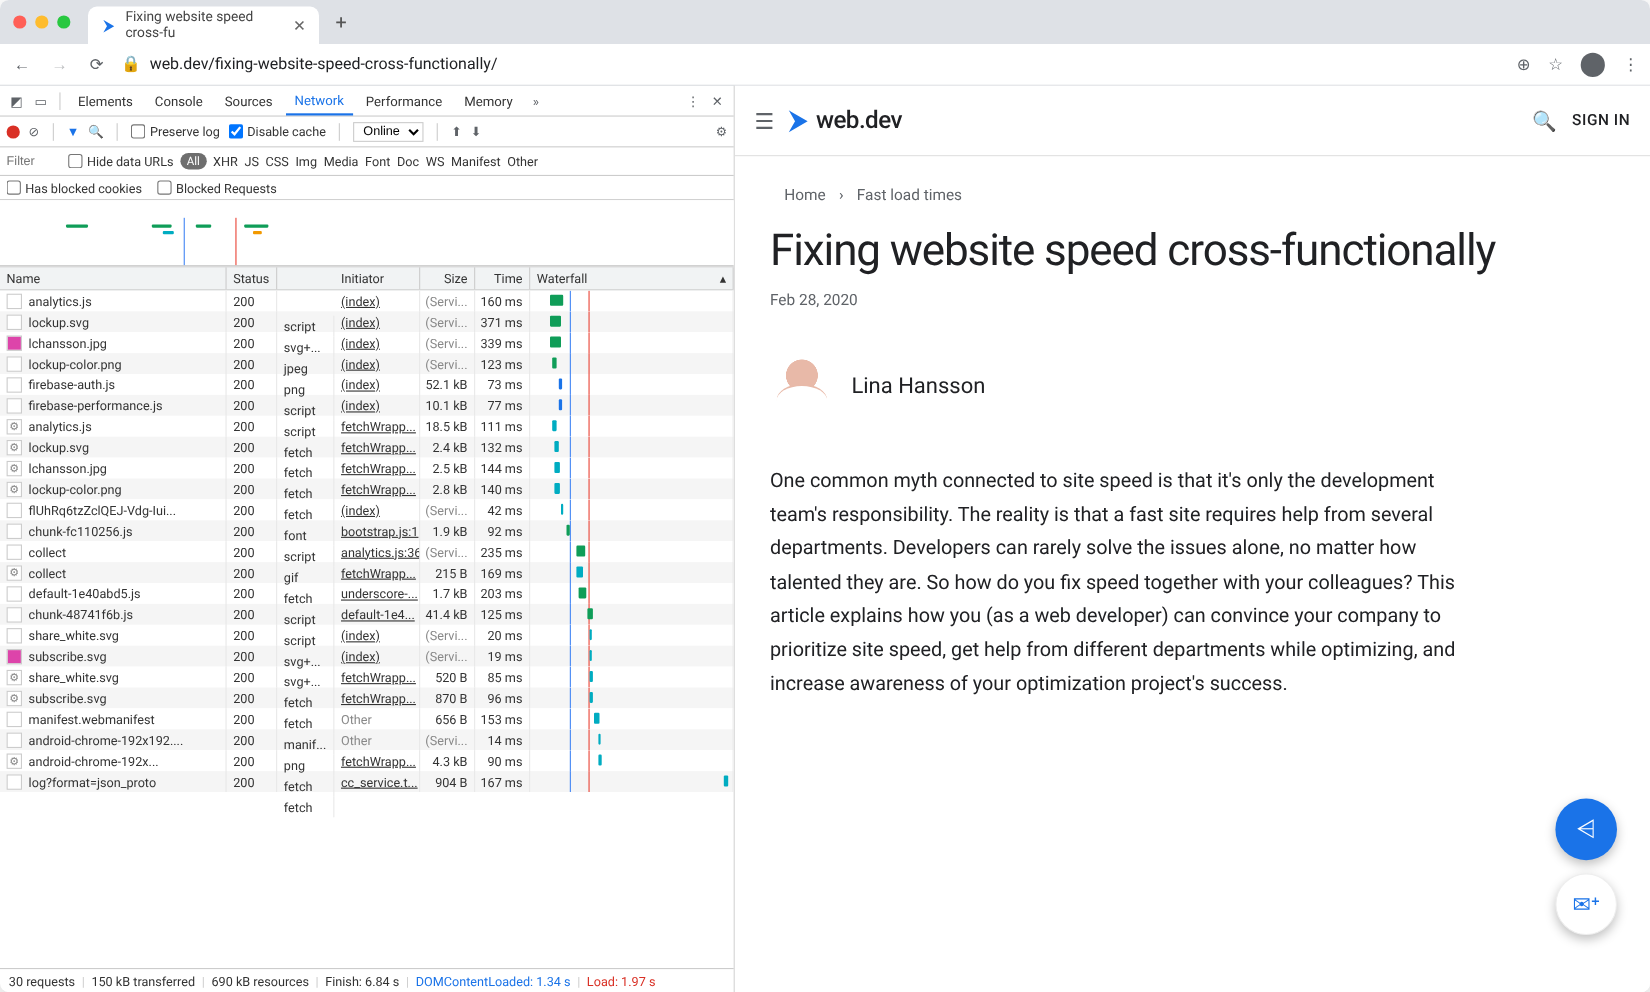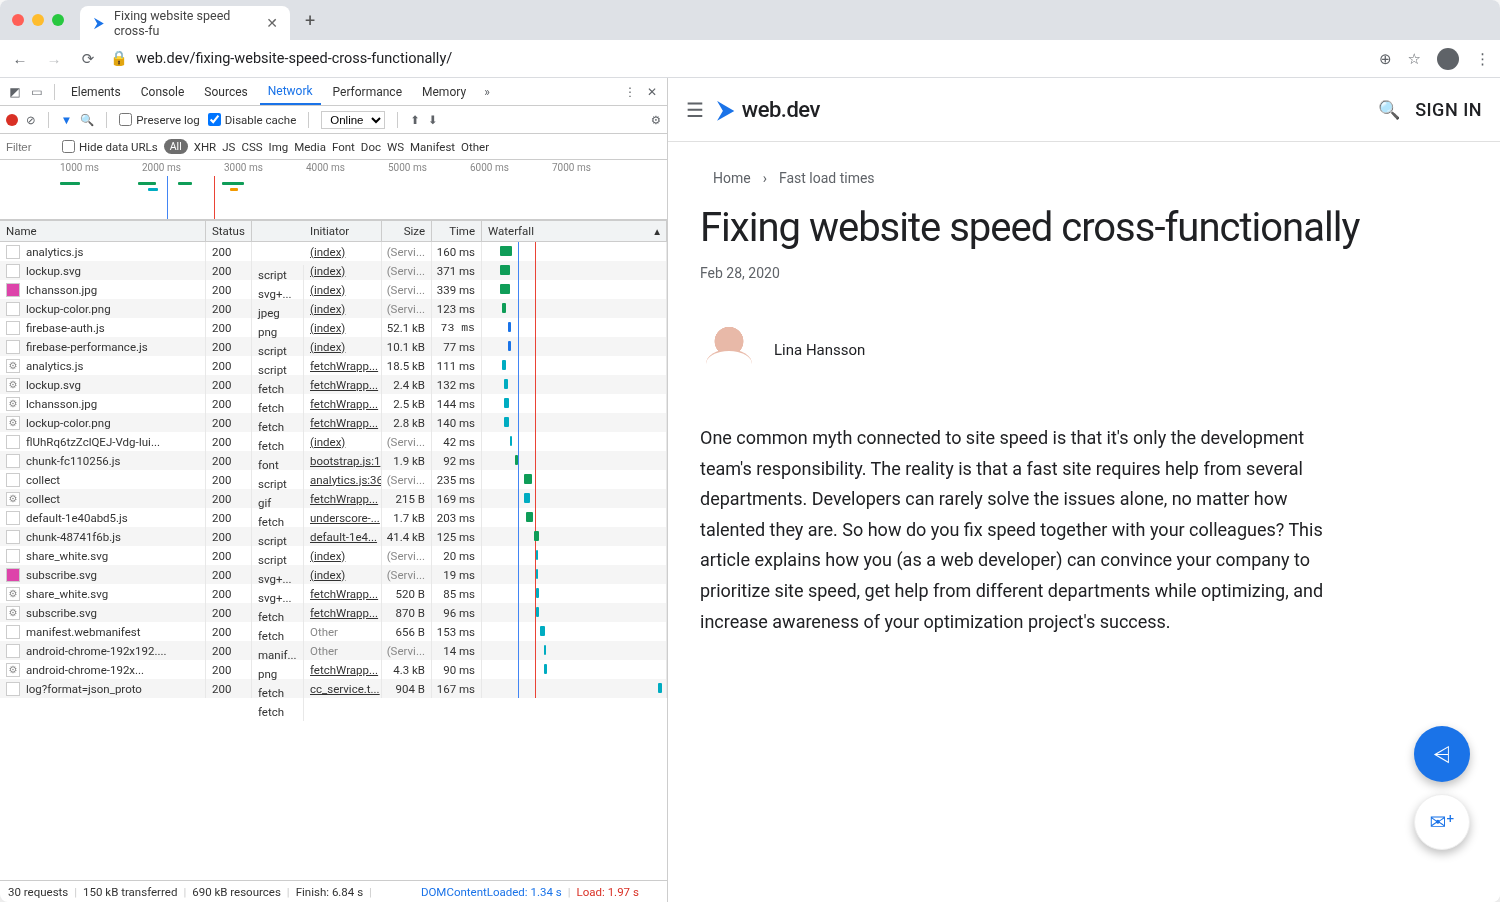--- a/index.html
+++ b/index.html
@@ -64,42 +64,42 @@
   .nt-row > div { padding:0 6px; border-right:1px solid #e8e8e8; white-space:nowrap; overflow:hidden; text-overflow:ellipsis; height:100%; display:flex; align-items:center; }
   .nt-row .c-init { text-decoration:underline; color:#333; }
   .nt-row .c-size.servi, .servi { color:#888; }
   .fic { width:14px; height:14px; border:1px solid #ccc; margin-right:6px; display:inline-flex; align-items:center; justify-content:center; font-size:8px; background:#fff; flex-shrink:0; }
   .fic.gear::before { content:"⚙"; color:#888; font-size:10px; }
   .fic.img { background:linear-gradient(#d4a,#d4a); }
   .c-wf .bar { position:absolute; height:10px; top:4px; border-radius:1px; }
   .wf-vline { position:absolute; top:0; bottom:0; width:1px; }
   .nt-foot { height:22px; border-top:1px solid #ccc; display:flex; align-items:center; font-size:11.5px; color:#333; padding:0 8px; gap:6px; white-space:nowrap; }
   .nt-foot .sep { color:#ccc; }
-  .nt-foot .dcl { color:#1a73e8;margin-left:43px; }
+  .nt-foot .dcl { color:#1a73e8; }
   .nt-foot .load { color:#d93025; }
   
   .page { flex:1; overflow:auto; background:#fff; }
   .pg-header { height:64px; border-bottom:1px solid #e0e0e0; display:flex; align-items:center; padding:0 18px; gap:14px; }
   .burger { font-size:20px; color:#5f6368; cursor:pointer; }
   .logo { display:flex; align-items:center; gap:8px; }
   .logo-ic { color:#1a73e8; font-size:22px; font-weight:900; }
   .logo-txt { font-size:22px; font-weight:500; color:#202124; letter-spacing:-0.5px; }
   .pg-header .sp { flex:1; }
   .search-ic { font-size:18px; color:#5f6368; cursor:pointer; }
-  .signin { font-weight:500; font-size:18px; color:#202124; letter-spacing:.5px; cursor:pointer;text-align:center; }
+  .signin { font-weight:500; font-size:14px; color:#202124; letter-spacing:.5px; cursor:pointer;text-align:center; }
   .content { padding: 28px 32px; color:#202124; }
   .crumbs { font-size:14px; color:#5f6368; display:flex; gap:12px; align-items:center; margin-bottom:18px;margin-left:13px; }
   .crumbs a { color:#5f6368; text-decoration:none; }
   .h1 { font-size:40px; font-weight:400; letter-spacing:-1px; margin-bottom:14px; font-family:"Google Sans",Roboto,sans-serif; }
   .subtitle { font-size:18px; line-height:1.55; color:#202124; margin-bottom:10px; max-width:620px; }
   .date { font-size:14px; color:#5f6368; margin-bottom:40px; }
   .author { display:flex; align-items:center; gap:16px; margin-bottom:44px; }
   .author .ava { width:58px; height:58px; border-radius:50%; background:radial-gradient(circle at 50% 35%, #e8b9a8 0 30%, #fff 31% 100%); border:0; overflow:hidden; display:flex; align-items:flex-end; justify-content:center; }
   .author .ava::after { content:""; width:46px; height:28px; background:#fff; border-top:2px solid #e8b9a8; border-radius:50% 50% 0 0; }
-  .author .name { font-size:15px; color:#202124; }
+  .author .name { font-size:20px; color:#202124; }
   .body { font-size:18px; line-height:1.7; color:#202124; max-width:640px; }
   .fab { position:absolute; right:30px; width:56px; height:56px; border-radius:50%; display:flex; align-items:center; justify-content:center; color:#fff; box-shadow:0 4px 10px rgba(0,0,0,.25); cursor:pointer; }
   .fab.share { background:#1a73e8; bottom:120px; font-size:22px; }
   .fab.mail { background:#fff; color:#1a73e8; bottom:52px; font-size:20px; border:1px solid #eee; }
 </style>
 </head>
 <body>
 
 <div class="window">
   <div class="titlebar">
@@ -188,31 +188,32 @@
         <span class="ftype">JS</span>
         <span class="ftype">CSS</span>
         <span class="ftype">Img</span>
         <span class="ftype">Media</span>
         <span class="ftype">Font</span>
         <span class="ftype">Doc</span>
         <span class="ftype">WS</span>
         <span class="ftype">Manifest</span>
         <span class="ftype">Other</span>
       </div>
+      <div class="dt-checkrow">
+        <label class="chk">
+            <input type="checkbox" style="">
+            <span>Has blocked cookies</span>
+          </label>
+        <label class="chk">
+            <input type="checkbox" style="">
+            <span>Blocked Requests</span>
+          </label>
+      </div>
 
       <div class="timeline">
-        <div class="ticks" id="tl-ticks">
-            <span>1000 ms</span>
-            <span>2000 ms</span>
-            <span>3000 ms</span>
-            <span>4000 ms</span>
-            <span>5000 ms</span>
-            <span>6000 ms</span>
-            <span>7000 ms</span>
-          </div>
         <div class="tl-body">
           <div class="tl-vline blue"></div>
           <div class="tl-vline red"></div>
           <div class="tl-req" style="left:60px;width:20px;top:6px"></div>
           <div class="tl-req" style="left:138px;width:18px;top:6px"></div>
           <div class="tl-req" style="left:148px;width:10px;top:12px;background:#00acc1"></div>
           <div class="tl-req" style="left:178px;width:14px;top:6px"></div>
           <div class="tl-req" style="left:222px;width:22px;top:6px"></div>
           <div class="tl-req" style="left:230px;width:8px;top:12px;background:#f29900"></div>
         </div>
@@ -295,21 +296,21 @@
           </div>
           <div class="nt-row">
             <div class="c-name">
               <span class="fic"></span>
               <span>firebase-auth.js</span>
             </div>
             <div class="c-status">200</div>
             <div class="c-type">script</div>
             <div class="c-init">(index)</div>
             <div class="c-size" style="justify-content: flex-end;">52.1 kB</div>
-            <div class="c-time" style="justify-content: flex-end; font-family: Liberation Mono, monospace;">73 ms</div>
+            <div class="c-time" style="justify-content: flex-end;">73 ms</div>
             <div class="c-wf">
               <div class="wf-vline" style="left: 36px; background: rgb(66, 133, 244);"></div>
               <div class="wf-vline" style="left: 53px; background: rgb(234, 67, 53);"></div>
               <div class="bar" style="left: 26px; width: 3px; background: rgb(26, 115, 232);"></div>
             </div>
           </div>
           <div class="nt-row">
             <div class="c-name">
               <span class="fic"></span>
               <span>firebase-performance.js</span>

